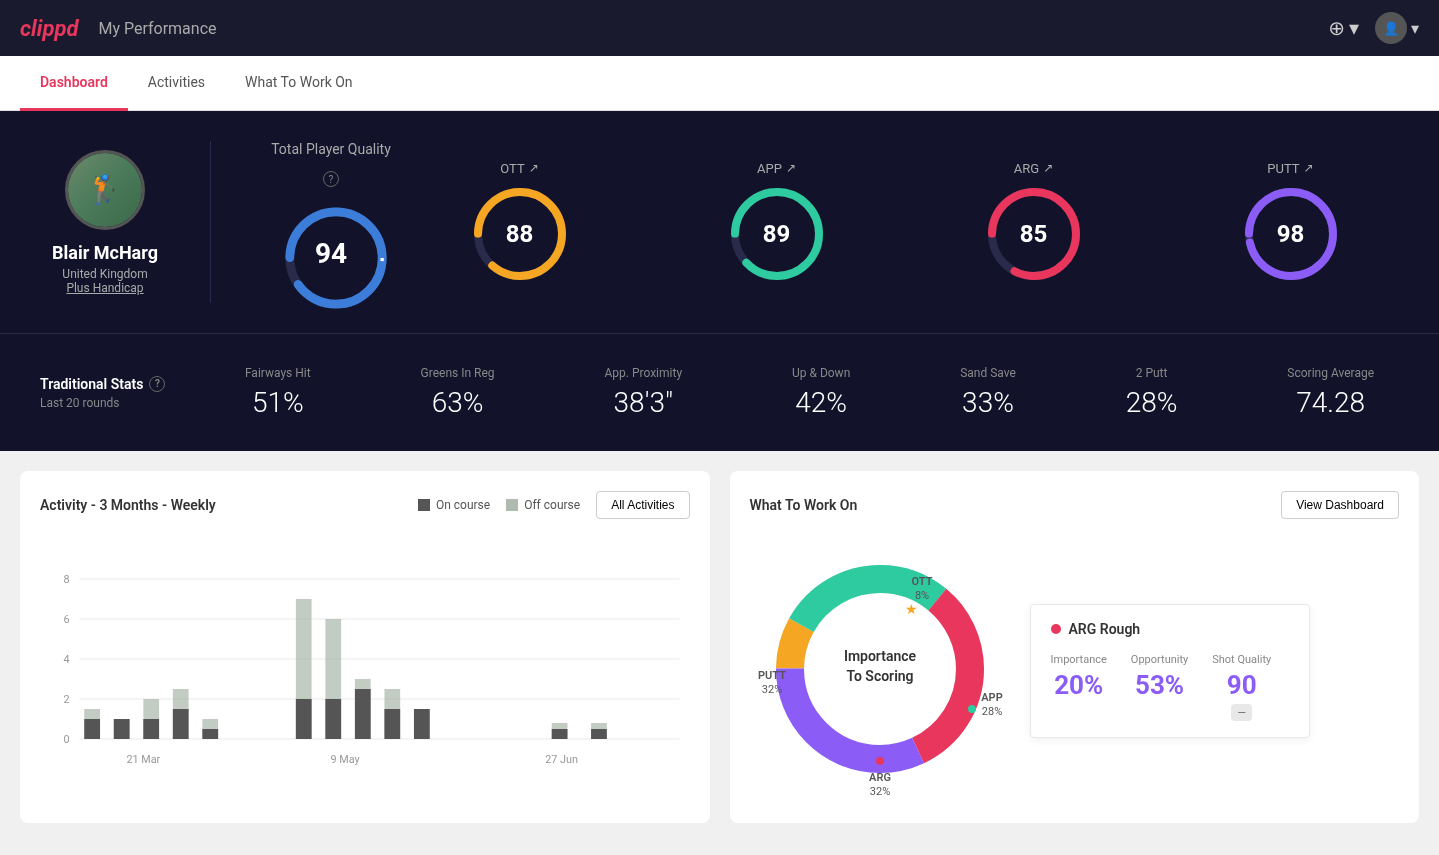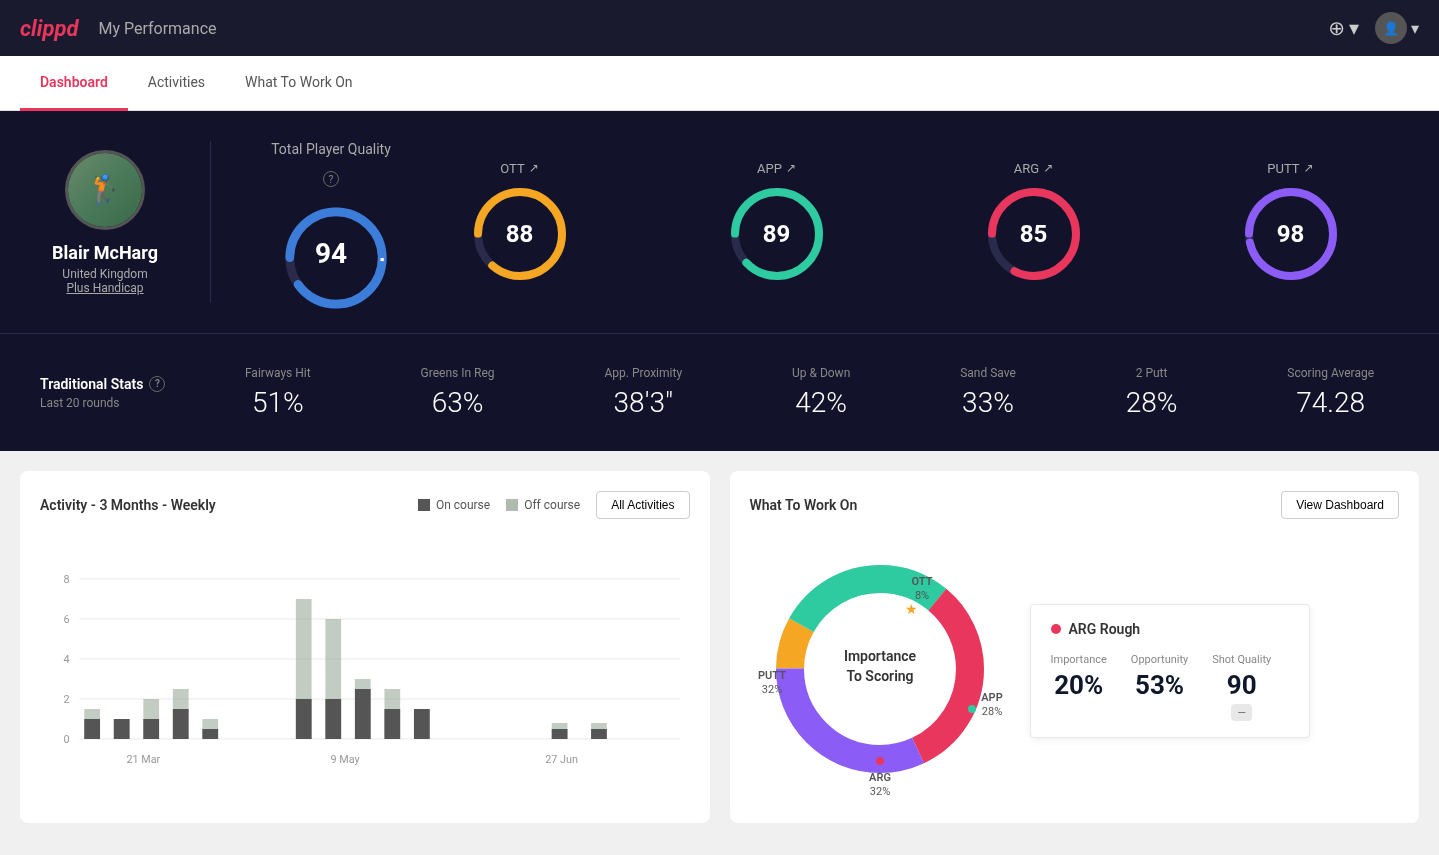--- a/index.html
+++ b/index.html
@@ -201,21 +201,21 @@
       border-radius: 4px;
       padding: 16px 20px;
       min-width: 280px;
       box-shadow: 0 2px 8px rgba(0,0,0,0.06);
     }
     .detail-card-title { display: flex; align-items: center; gap: 8px; font-size: 14px; font-weight: 600; margin-bottom: 16px; }
     .detail-card-dot { width: 10px; height: 10px; border-radius: 50%; background: #e8365d; }
     .detail-metrics { display: flex; gap: 24px; }
     .detail-metric { text-align: center; }
     .detail-metric-label { font-size: 11px; color: #888; margin-bottom: 4px; }
-    .detail-metric-value { font-size: 26px; font-weight: 700; color: #0f172a; }
+    .detail-metric-value { font-size: 26px; font-weight: 700; color: #8b5cf6; }
     .detail-metric-badge { display: inline-block; background: #e8e8e8; border-radius: 4px; padding: 2px 6px; font-size: 11px; color: #666; margin-top: 4px; }
   </style>
 </head>
 <body>
 
 <div class="header">
   <div class="header-left">
     <div class="header-logo">
       <span class="logo-text">clippd</span>
     </div>

